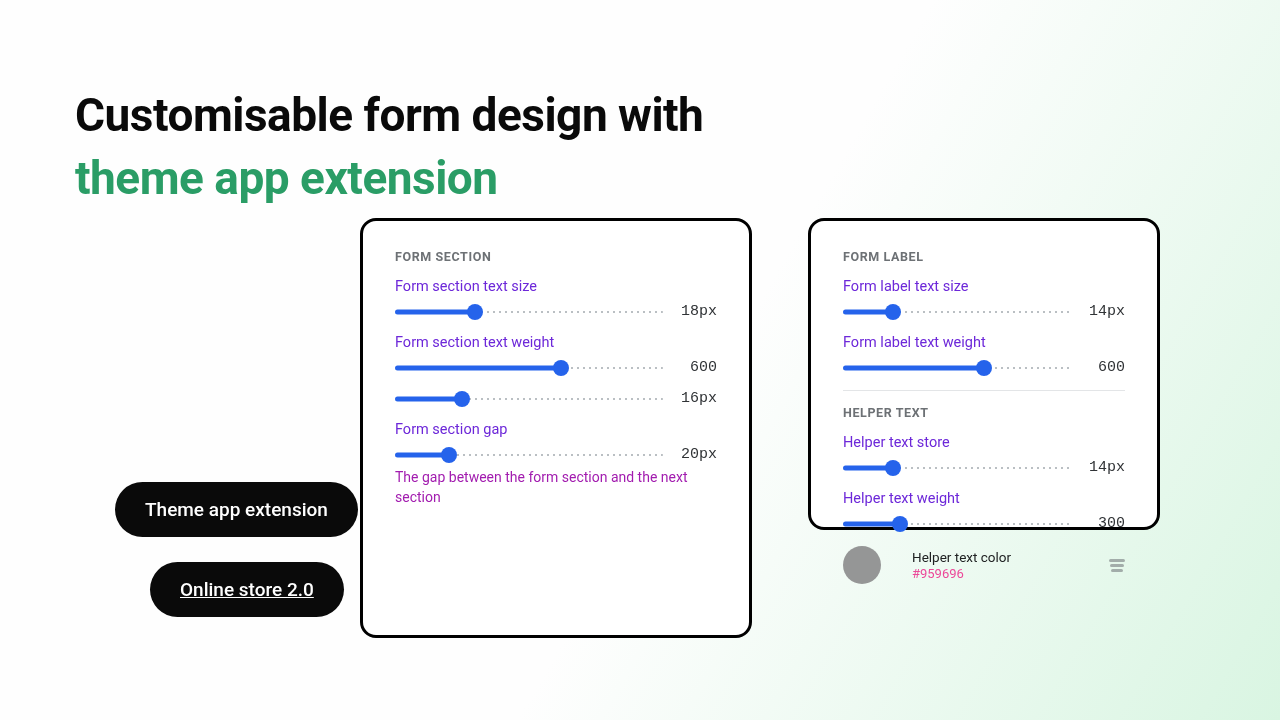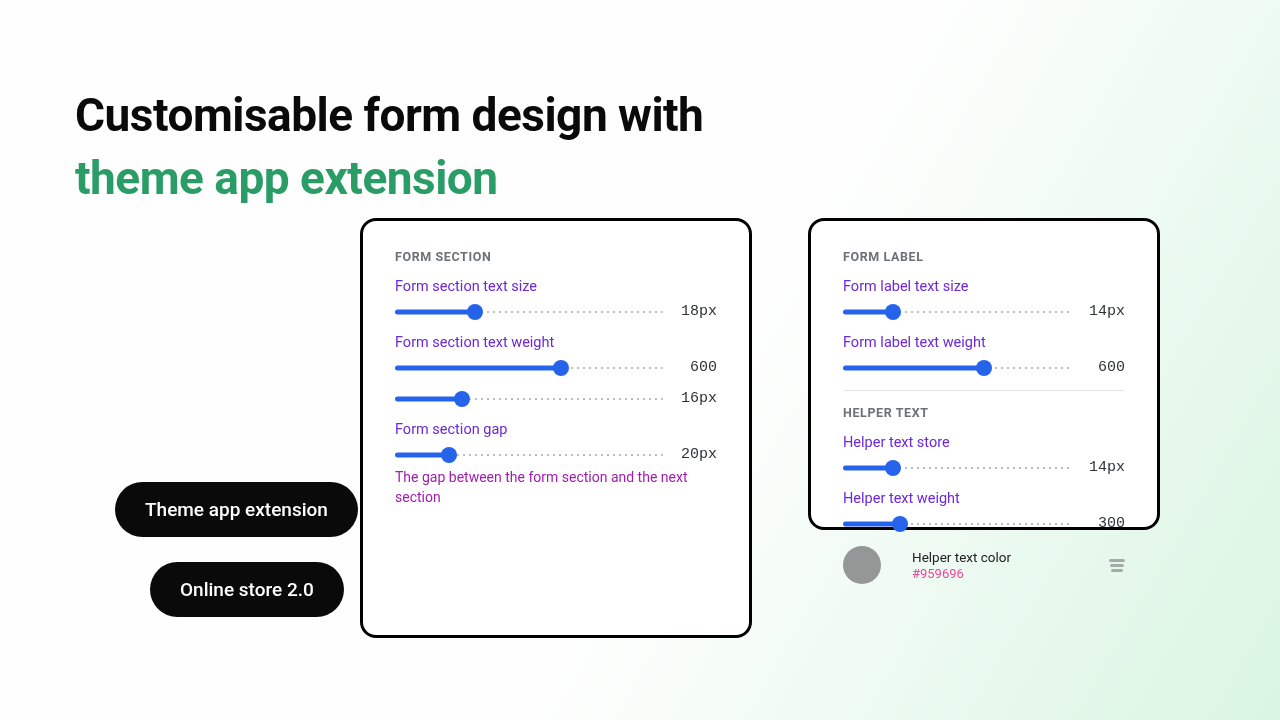--- a/index.html
+++ b/index.html
@@ -14,21 +14,21 @@
     font-weight: 700; font-size: 46px; line-height: 1.38;
     letter-spacing: -0.5px; color: #0a0a0a;
   }
   .headline .accent { color: #2a9d66; }
   .pill {
     position: absolute; background: #0a0a0a; color: #fff;
     border-radius: 999px; font-size: 19px; font-weight: 500;
     padding: 16px 30px; white-space: nowrap;
   }
   .pill1 { left: 115px; top: 482px; }
-  .pill2 { left: 150px; top: 562px; }
+  .pill2 { left: 150px; top: 562px; text-decoration: underline; }
 
   .panel {
     position: absolute; background: #fff;
     border: 3px solid #000; border-radius: 16px;
     padding: 28px 32px 24px;
   }
   .panel-left  { left: 360px; top: 218px; width: 392px; height: 420px; }
   .panel-right { left: 808px; top: 218px; width: 352px; height: 312px; }
 
   .sec-title {

